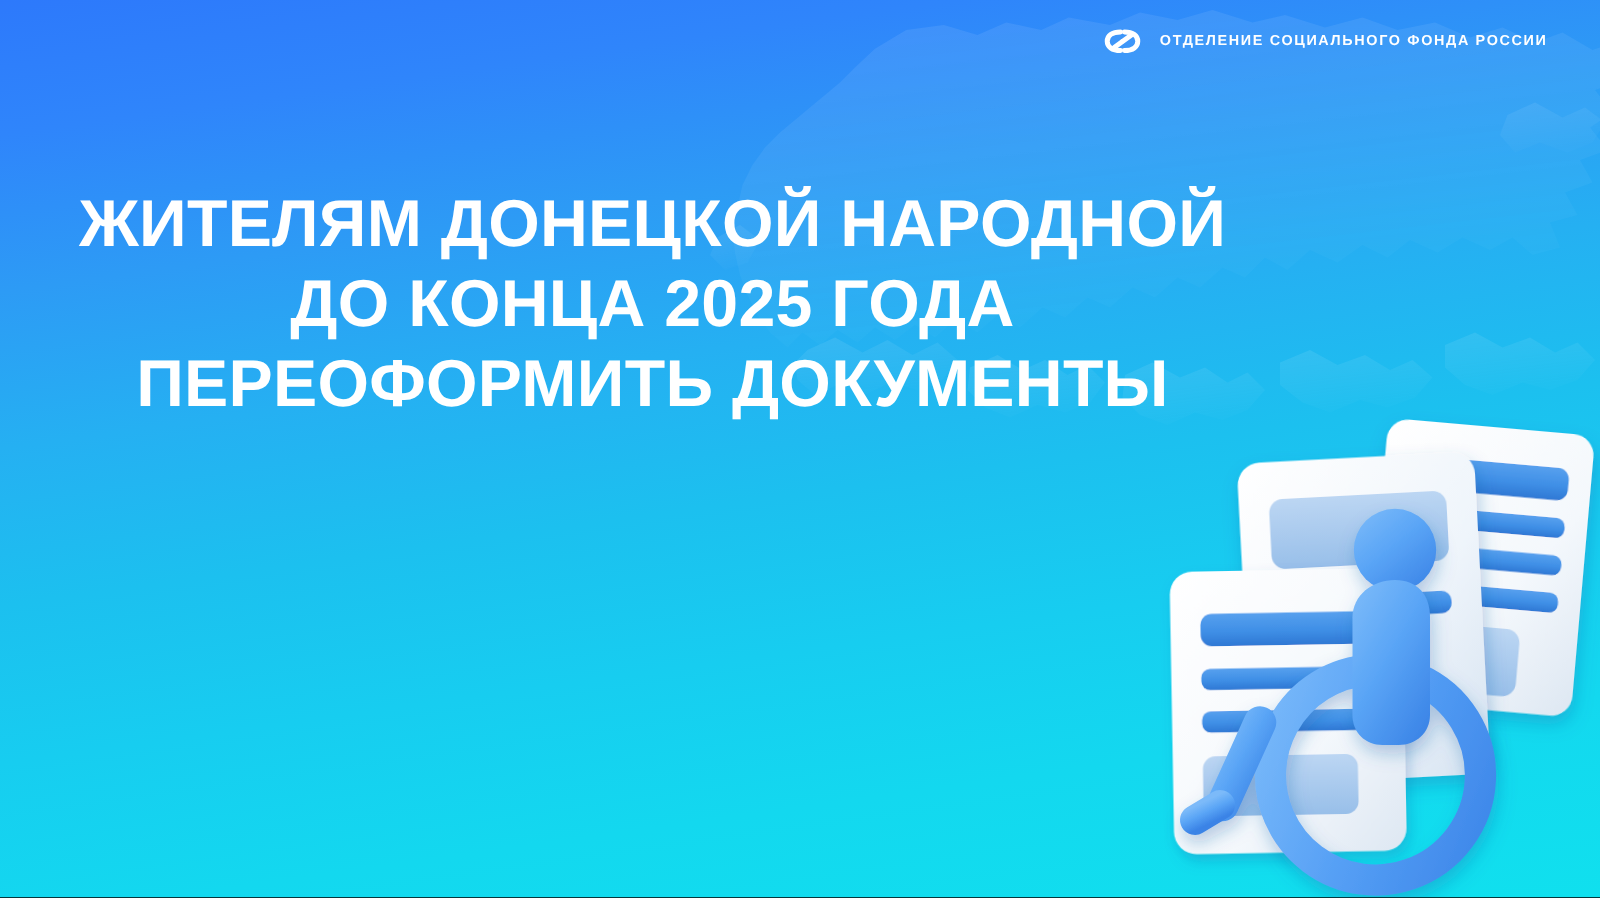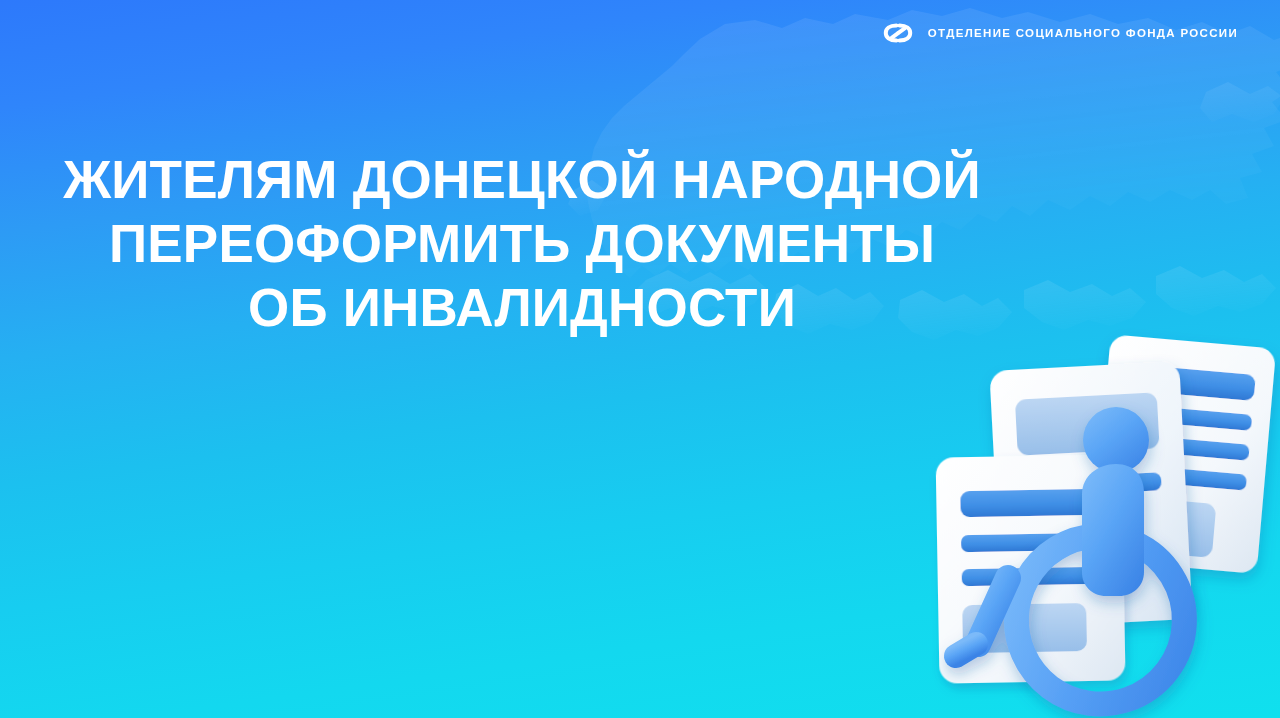--- a/index.html
+++ b/index.html
@@ -153,22 +153,22 @@
       </g>
       <circle cx="32" cy="32" r="3.4" fill="#ffffff"></circle>
     </svg>
     <div class="brand-text">
       <div class="brand-line">ОТДЕЛЕНИЕ СОЦИАЛЬНОГО ФОНДА РОССИИ</div>
     </div>
   </div>
 
   <div class="headline">
     <div class="headline-line">ЖИТЕЛЯМ ДОНЕЦКОЙ НАРОДНОЙ</div>
+    <div class="headline-line">ДО КОНЦА 2025 ГОДА</div>
     <div class="headline-line">ПЕРЕОФОРМИТЬ ДОКУМЕНТЫ</div>
-    <div class="headline-line">ОБ ИНВАЛИДНОСТИ</div>
   </div>
 
   <div class="illo">
     <svg viewBox="0 0 360 420" xmlns="http://www.w3.org/2000/svg">
       <defs>
         <linearGradient id="paperG" x1="0" y1="0" x2="1" y2="1">
           <stop offset="0%" stop-color="#ffffff"></stop>
           <stop offset="62%" stop-color="#f4f8fc"></stop>
           <stop offset="100%" stop-color="#dde7f2"></stop>
         </linearGradient>

